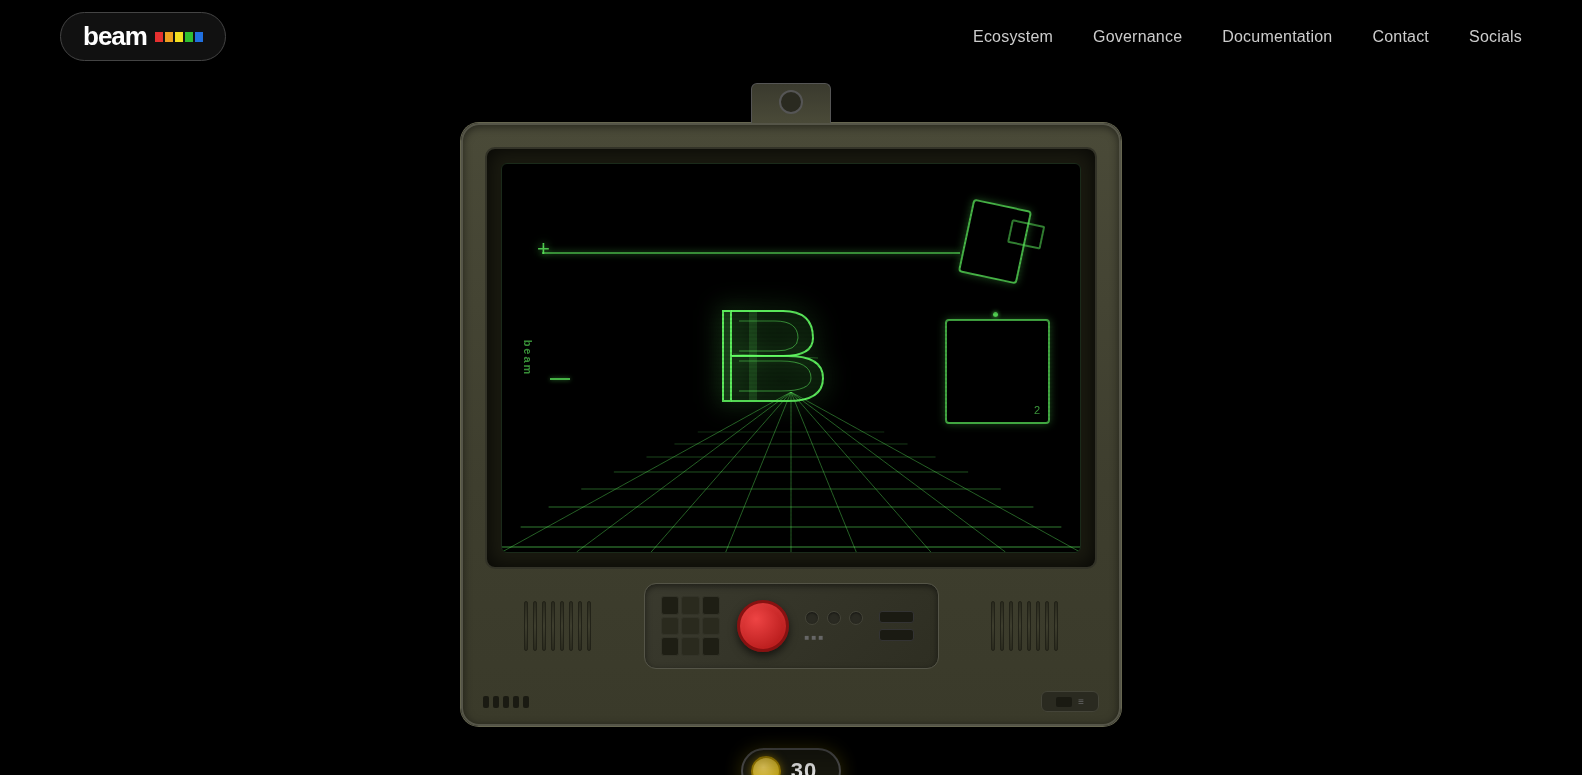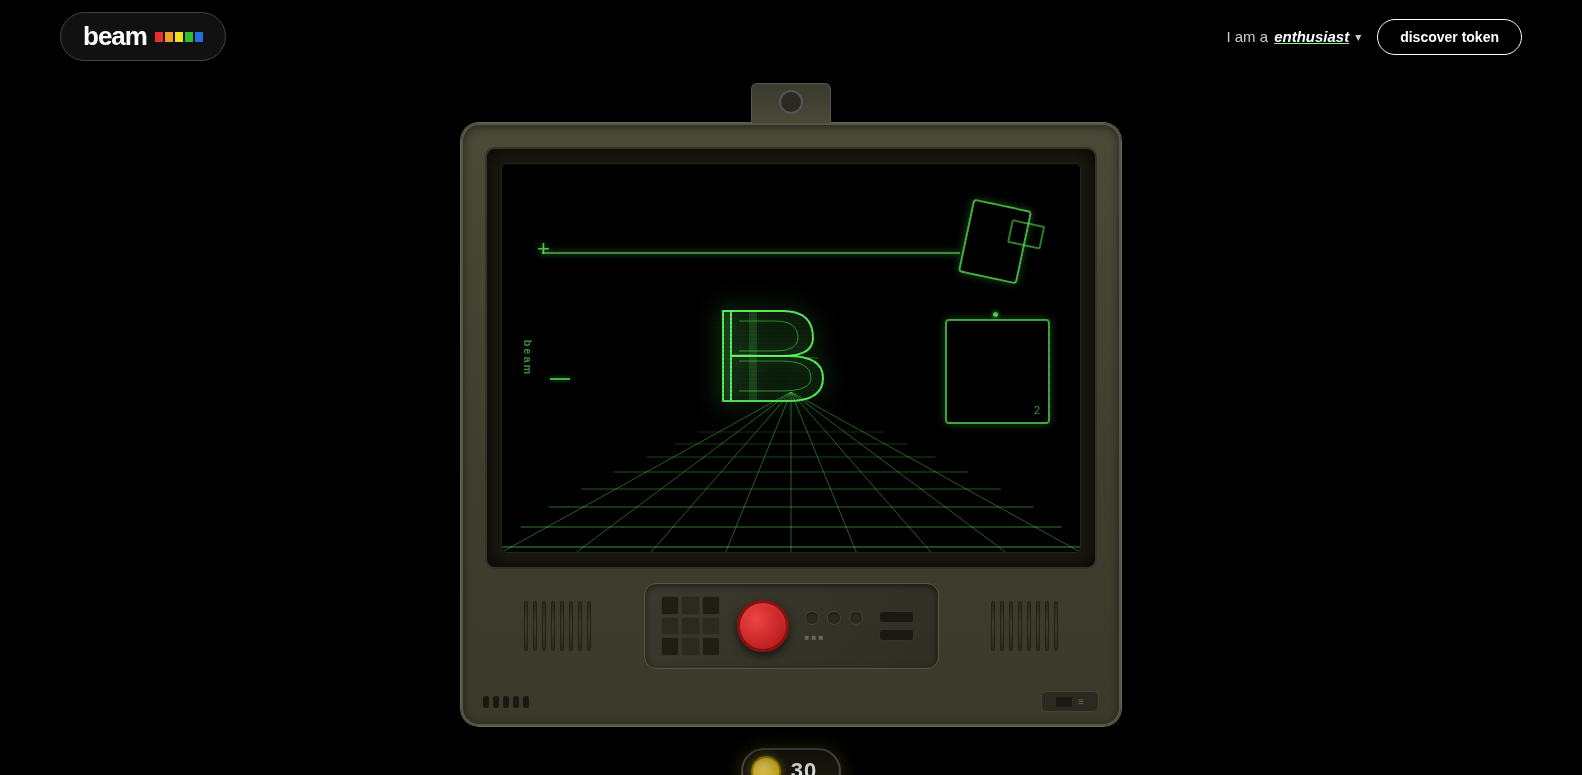--- a/index.html
+++ b/index.html
@@ -529,29 +529,28 @@
     <span class="logo-text">beam</span>
     <div class="logo-stripe">
       <span style="background:#e63030;"></span>
       <span style="background:#f0a020;"></span>
       <span style="background:#f5e020;"></span>
       <span style="background:#30c030;"></span>
       <span style="background:#2070e0;"></span>
     </div>
   </div>
 
-
-  <div class="nav-right">
-    <div class="role-selector">
-      <span>I am a</span>
-      <span class="role-bold">enthusiast</span>
-      <span class="chevron-icon">▾</span>
-    </div>
-    <button class="discover-btn">discover token</button>
-  </div>
+  <ul class="nav-links">
+    <li><a href="#">Ecosystem</a></li>
+    <li><a href="#">Governance</a></li>
+    <li><a href="#">Documentation</a></li>
+    <li><a href="#">Contact</a></li>
+    <li><a href="#">Socials</a></li>
+  </ul>
+
 </nav>
 
 <div class="main-content">
   <div class="console-wrap">
 
     <div class="console-top">
       <div class="console-top-piece"></div>
     </div>
 
     <div class="console-body">

